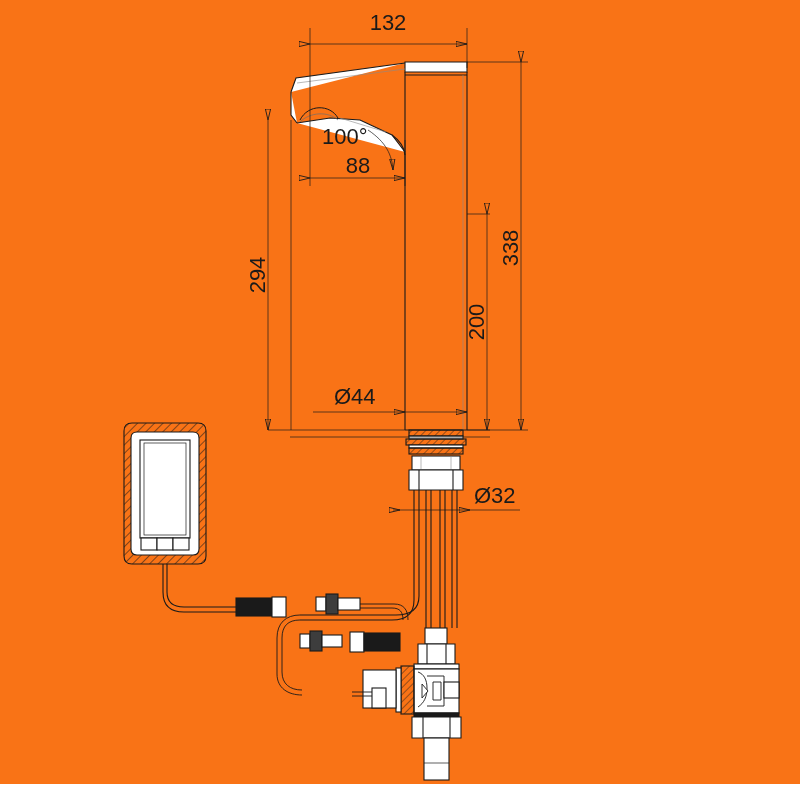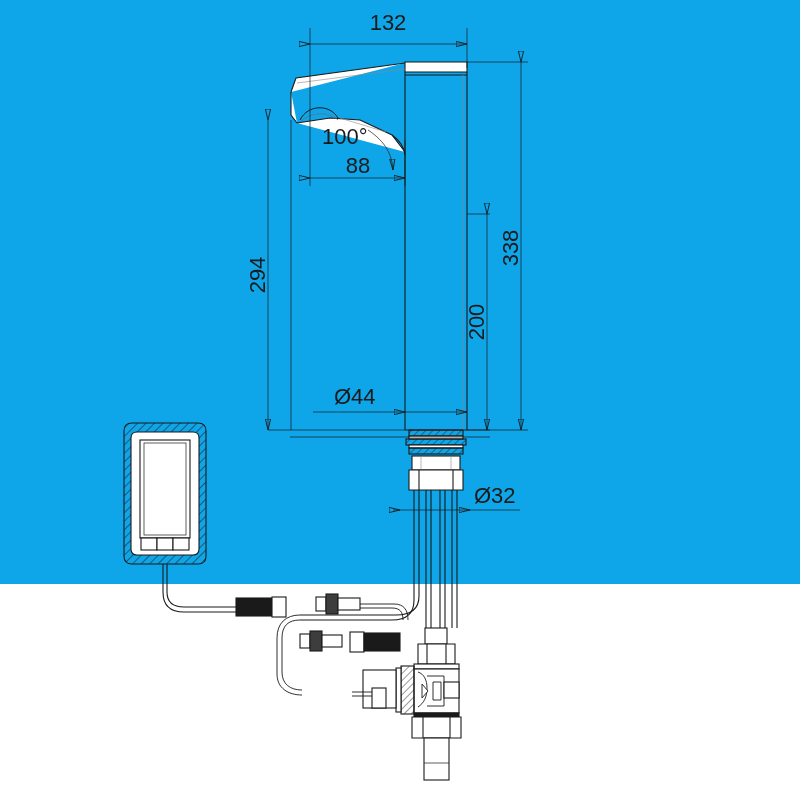--- a/index.html
+++ b/index.html
@@ -1,18 +1,18 @@
 <!DOCTYPE html>
 <html><head>
 <meta charset="utf-8">
 <style>
   html,body{margin:0;padding:0;background:#ffffff;}
   body{width:800px;height:800px;overflow:hidden;
        font-family:"Liberation Sans",sans-serif;}
-  #sheet{position:relative;width:800px;height:584px;background:#0ea5e9;}
+  #sheet{position:relative;width:800px;height:784px;background:#f97316;}
   svg{display:block;}
   .dimtext{font-family:"Liberation Sans",sans-serif;font-size:22px;fill:#1a1a1a;}
 </style>
 </head>
 <body>
 
 <div id="sheet">
 <svg width="800" height="800" viewBox="0 0 800 800">
 
   <defs>

